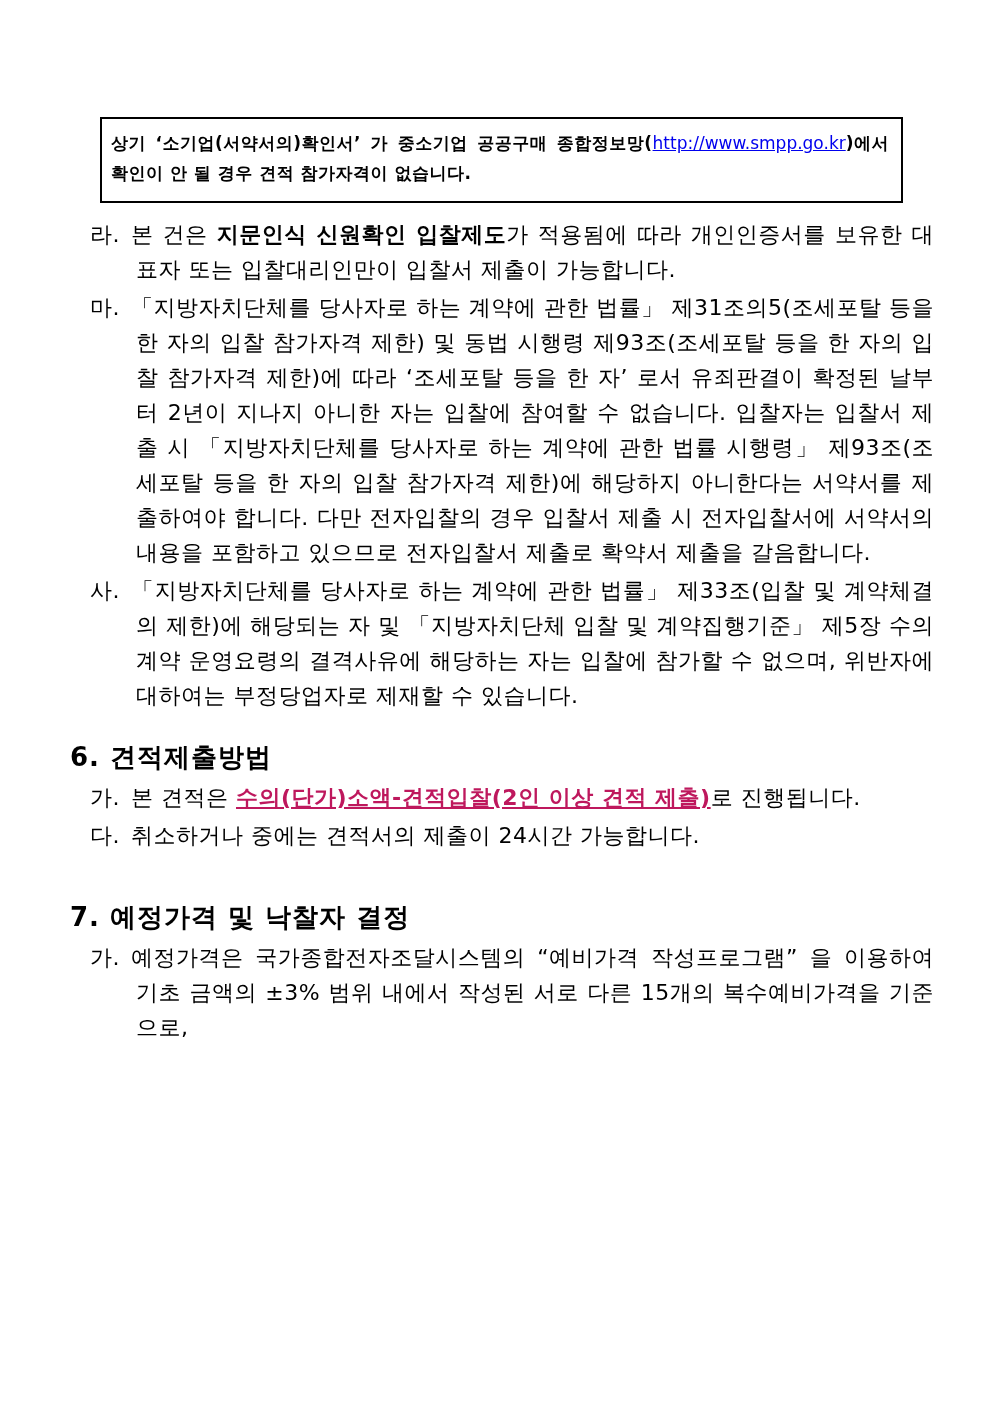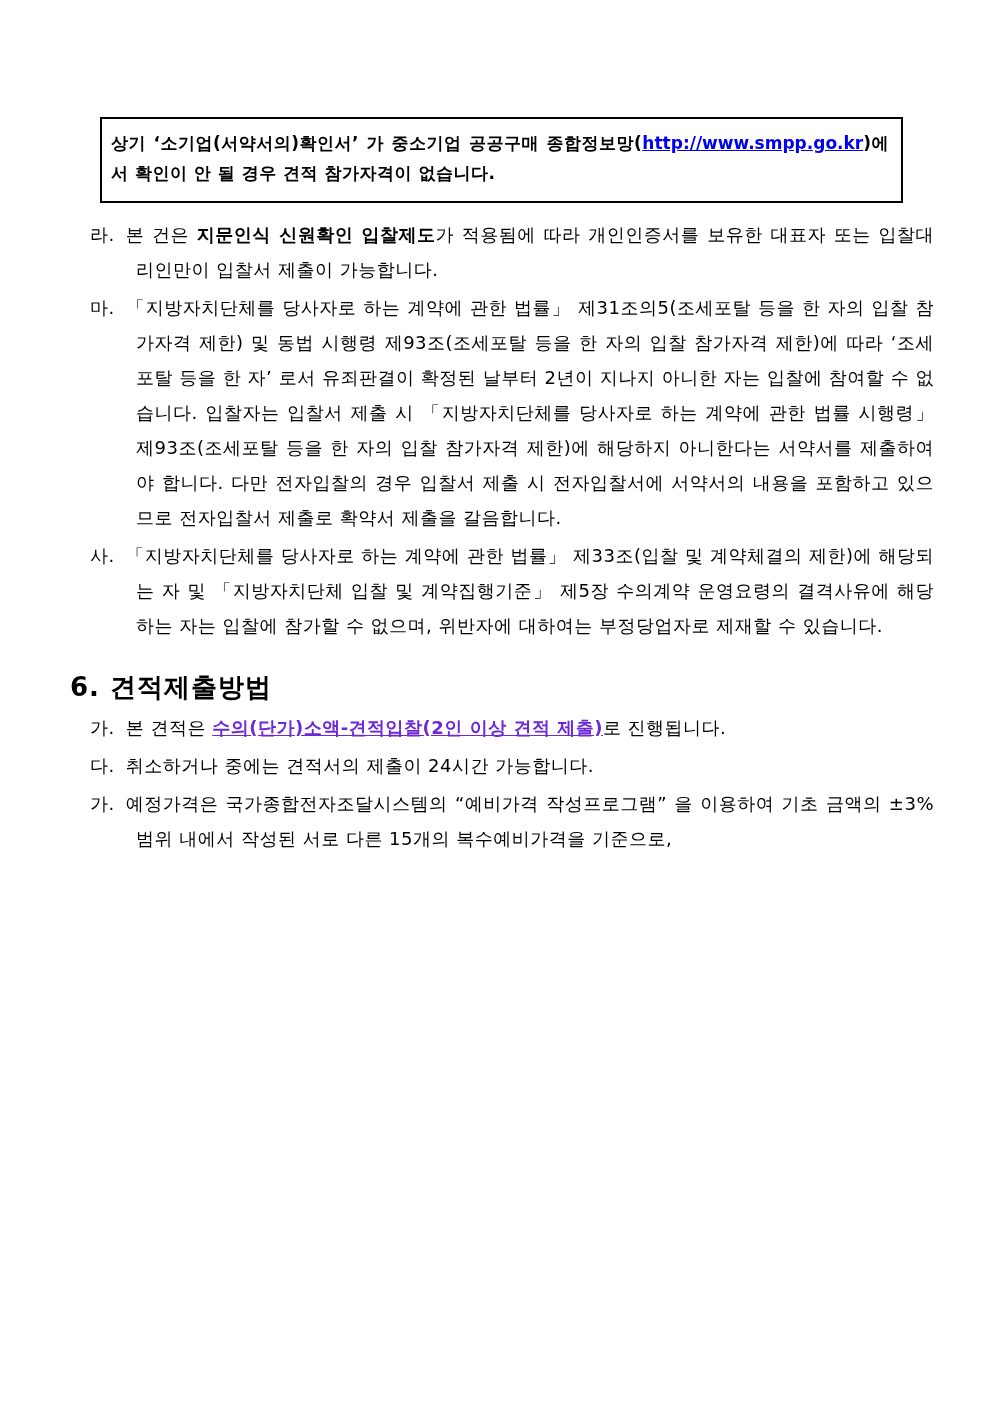--- a/index.html
+++ b/index.html
@@ -25,39 +25,39 @@
     border: 2px solid #000000;
     padding: 9px 12px 13px 9px;
     font-size: 17px;
     font-weight: bold;
     line-height: 30px;
     letter-spacing: 0.5px;
     text-align: justify;
   }
   .notice-box .url-link {
     color: #0000ee;
-    font-weight: bold;
+    font-weight: normal;
     text-decoration: underline;
     letter-spacing: 0;
     cursor: pointer;
   }
   .content { margin-top: 14px; }
   .item {
     margin: 0 58px 3px 90px;
     padding-left: 46px;
     text-indent: -46px;
-    font-size: 18px;
+    font-size: 22px;
     line-height: 35px;
     letter-spacing: 0.5px;
     text-align: justify;
   }
   .item .label { margin-right: 11px; }
   .bold-inline { font-weight: bold; }
   .doc-link {
-    color: #6d28d9;
+    color: #be185d;
     font-weight: bold;
     text-decoration: underline;
     cursor: pointer;
   }
   .section-title {
     margin: 26px 58px 5px 70px;
     font-size: 26px;
     font-weight: bold;
     line-height: 36px;
     letter-spacing: 1px;
@@ -92,20 +92,21 @@
 
     <div class="item">
       <span class="label">가.</span><span>본 견적은 </span><a class="doc-link">수의(단가)소액-견적입찰(2인 이상 견적 제출)</a><span>로 진행됩니다.</span>
     </div>
 
 
     <div class="item">
       <span class="label">다.</span><span>취소하거나 중에는 견적서의 제출이 24시간 가능합니다.</span>
     </div>
 
+    <div class="section-title gap-large">7. 예정가격 및 낙찰자 결정</div>
 
     <div class="item">
       <span class="label">가.</span><span>예정가격은 국가종합전자조달시스템의 “예비가격 작성프로그램” 을 이용하여 기초 금액의 ±3% 범위 내에서 작성된 서로 다른 15개의 복수예비가격을 기준으로,</span>
     </div>
 
 
 
   </div>
 </div>
 

